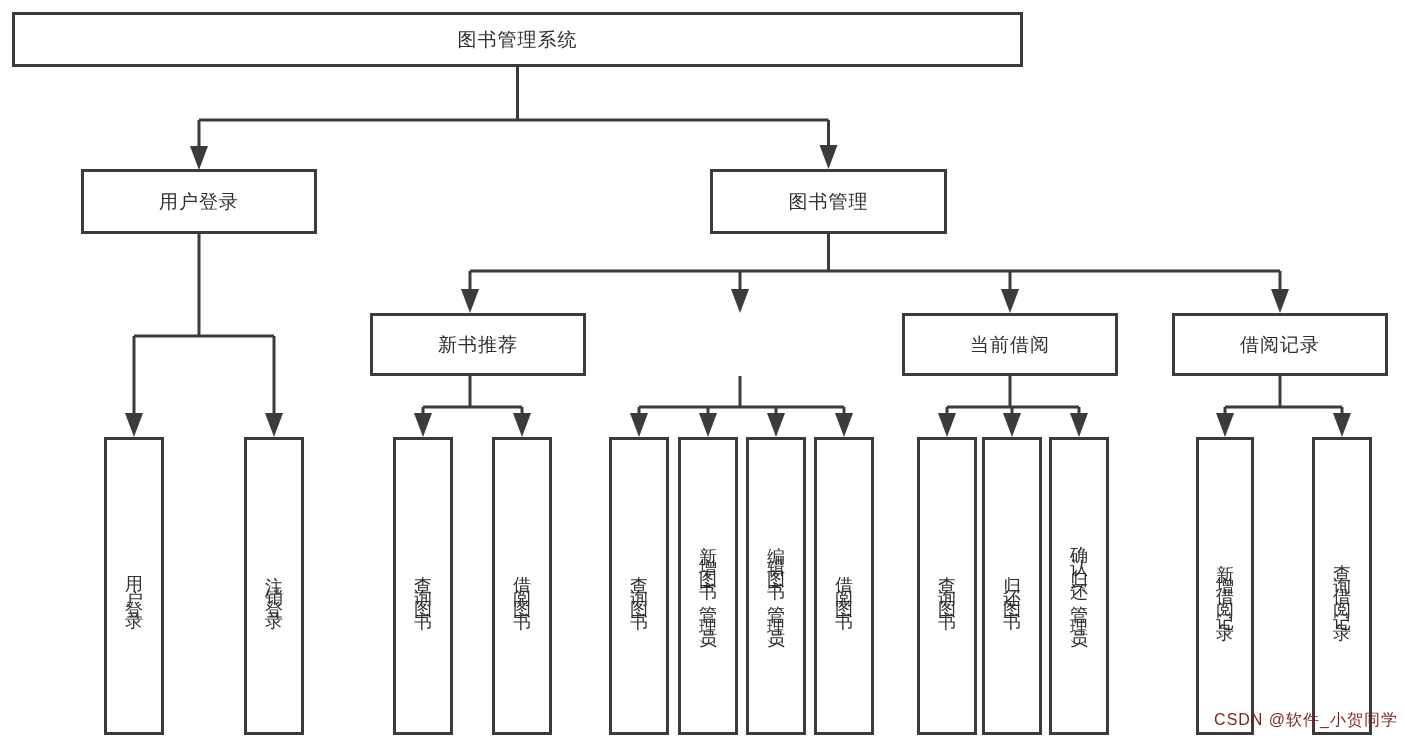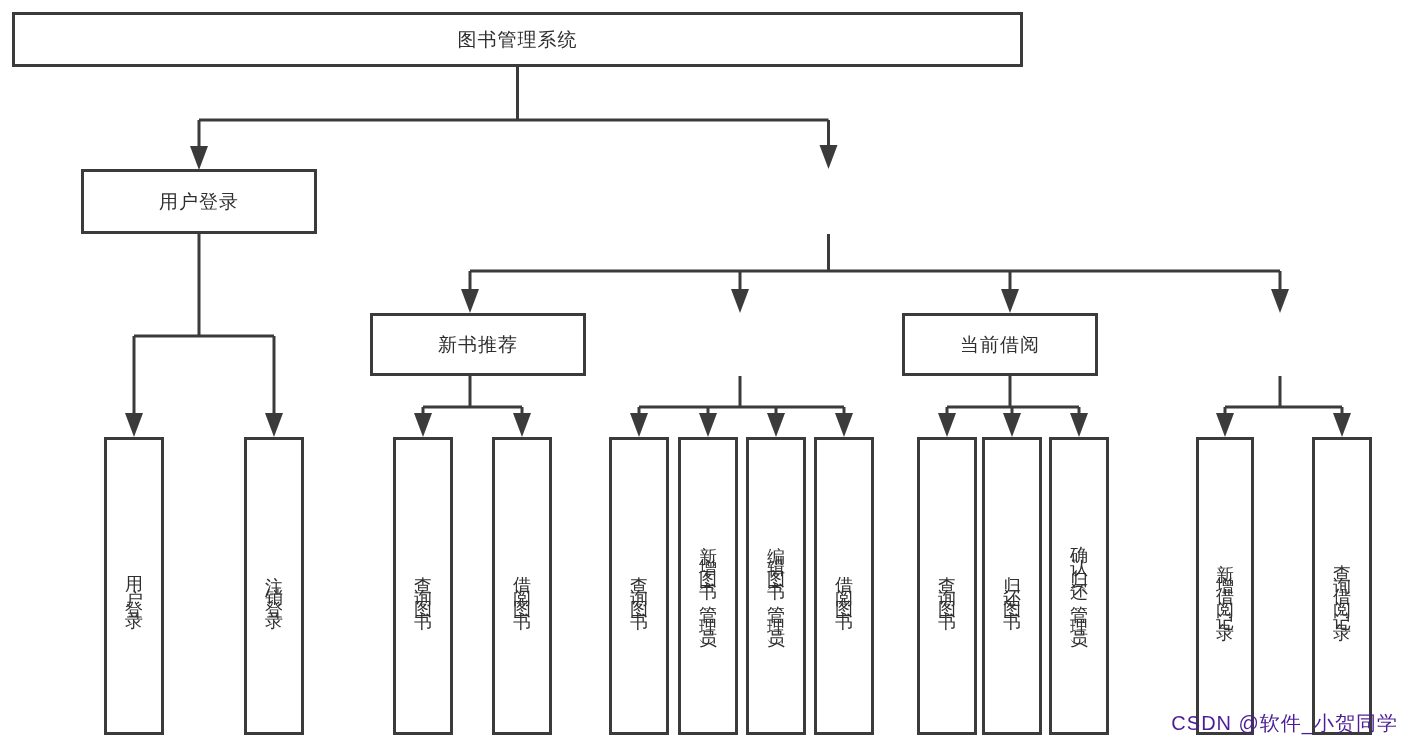--- a/index.html
+++ b/index.html
@@ -45,23 +45,23 @@
     writing-mode: vertical-rl;
     text-orientation: mixed;
     font-size: 18px;
     letter-spacing: 12px;
     line-height: 1;
     white-space: nowrap;
   }
   #watermark {
     position: absolute;
     right: 7px;
-    bottom: 10px;
-    font-size: 20px;
-    color: #4c1d95;
+    bottom: 16px;
+    font-size: 16px;
+    color: #7f1d1d;
     letter-spacing: 1px;
     white-space: nowrap;
   }
 </style>
 </head>
 <body>
 
 <div id="canvas">
 
   <svg id="connectors" viewBox="0 0 1405 747" xmlns="http://www.w3.org/2000/svg">
@@ -130,26 +130,32 @@
     </g>
   </svg>
 
   <div class="node hbox" style="left:12px; top:12px; width:1011px; height:55px;">
     <span>图书管理系统</span>
   </div>
 
   <div class="node hbox" style="left:81px; top:169px; width:236px; height:65px;">
     <span>用户登录</span>
   </div>
+  <div class="node hbox" style="left:710px; top:169px; width:237px; height:65px;">
+    <span>图书管理</span>
+  </div>
 
   <div class="node hbox" style="left:362px; top:313px; width:216px; height:63px;margin-left:8px;">
     <span>新书推荐</span>
   </div>
-  <div class="node hbox" style="left:902px; top:313px; width:196px; height:63px;">
+  <div class="node hbox" style="left:902px; top:313px; width:216px; height:63px;">
     <span>当前借阅</span>
+  </div>
+  <div class="node hbox" style="left:1172px; top:313px; width:216px; height:63px;">
+    <span>借阅记录</span>
   </div>
 
   <div class="node vbox" style="left:104px; top:437px; width:60px; height:298px;">
     <span class="vlabel">用户登录</span>
   </div>
   <div class="node vbox" style="left:244px; top:437px; width:60px; height:298px;">
     <span class="vlabel">注销登录</span>
   </div>
 
   <div class="node vbox" style="left:393px; top:437px; width:60px; height:298px;">

